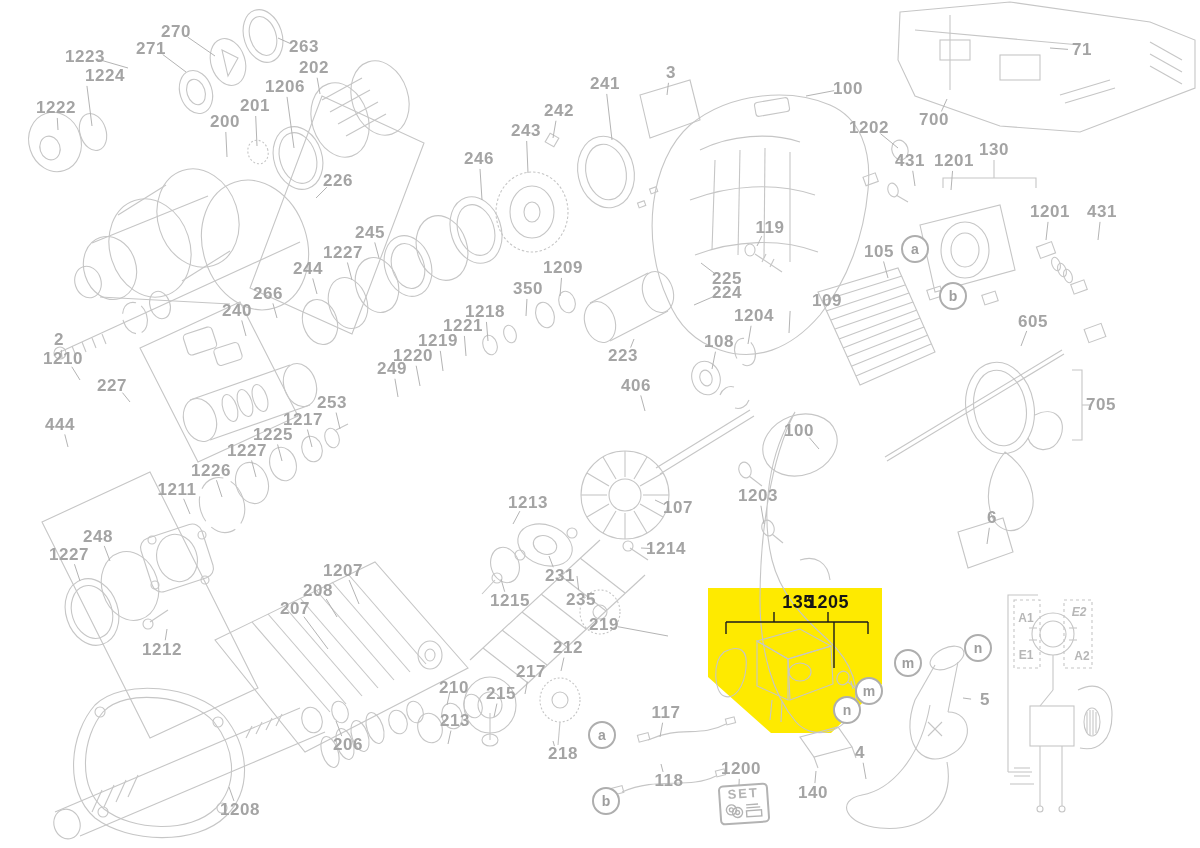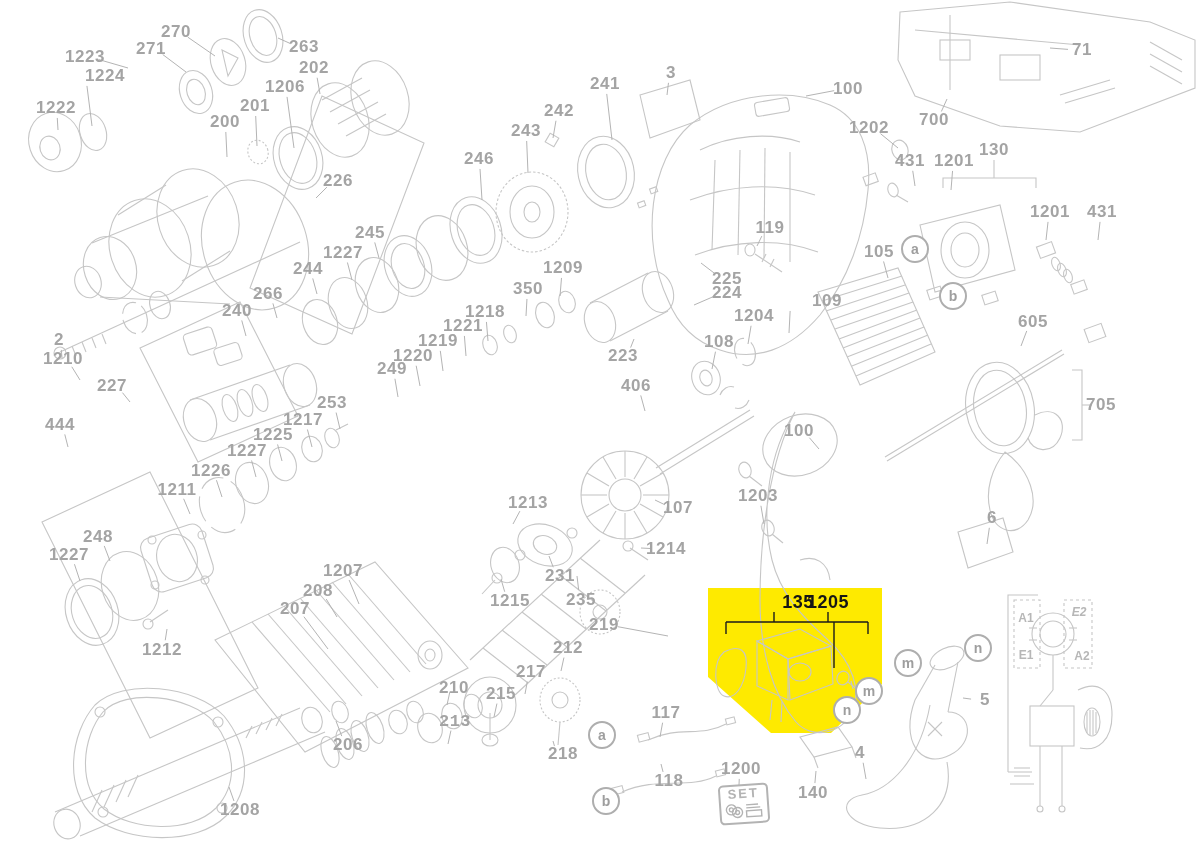--- a/index.html
+++ b/index.html
@@ -527,21 +527,21 @@
       <div class="plabel" style="left: 295px; top: 609px;">207</div>
       <div class="plabel" style="left: 162px; top: 650px;">1212</div>
       <div class="plabel" style="left: 560px; top: 576px;">231</div>
       <div class="plabel" style="left: 581px; top: 600px;">235</div>
       <div class="plabel" style="left: 510px; top: 601px;">1215</div>
       <div class="plabel" style="left: 604px; top: 625px;">219</div>
       <div class="plabel" style="left: 568px; top: 648px;">212</div>
       <div class="plabel" style="left: 531px; top: 672px;">217</div>
       <div class="plabel" style="left: 454px; top: 682px; margin-top: 6px;">210</div>
       <div class="plabel" style="left: 501px; top: 694px;">215</div>
-      <div class="plabel" style="left: 455px; top: 721px; font-family: Liberation Mono, monospace;">213</div>
+      <div class="plabel" style="left: 455px; top: 721px;">213</div>
       <div class="plabel" style="left: 563px; top: 754px;">218</div>
       <div class="plabel" style="left: 666px; top: 713px;">117</div>
       <div class="plabel" style="left: 669px; top: 781px;">118</div>
       <div class="plabel" style="left: 348px; top: 745px;">206</div>
       <div class="plabel" style="left: 240px; top: 810px;">1208</div>
       <div class="plabel" style="left: 741px; top: 769px;">1200</div>
       <div class="plabel" style="left: 813px; top: 793px;">140</div>
       <div class="plabel" style="left: 860px; top: 753px;">4</div>
       <div class="plabel" style="left: 985px; top: 700px;">5</div>
       <div class="plabel hl" style="left: 798px; top: 602px;">135</div>

